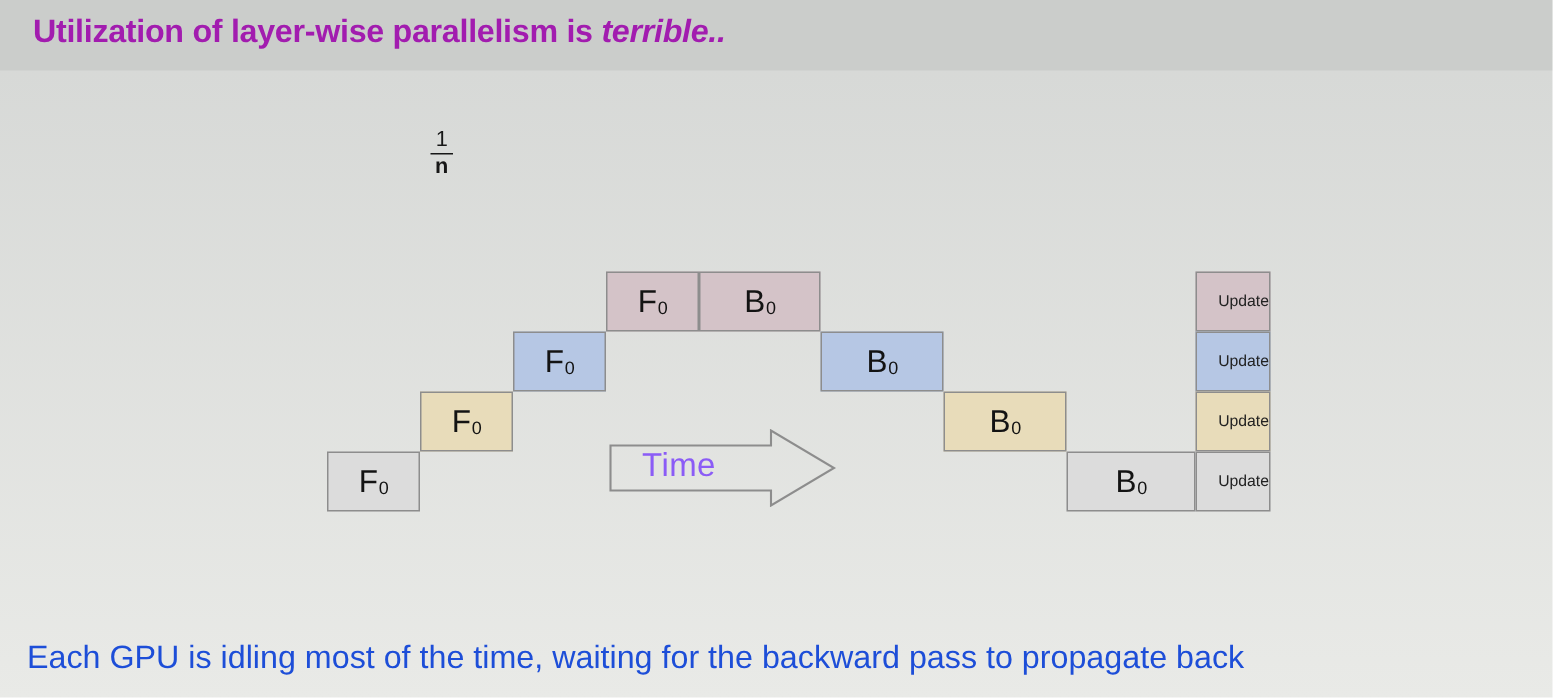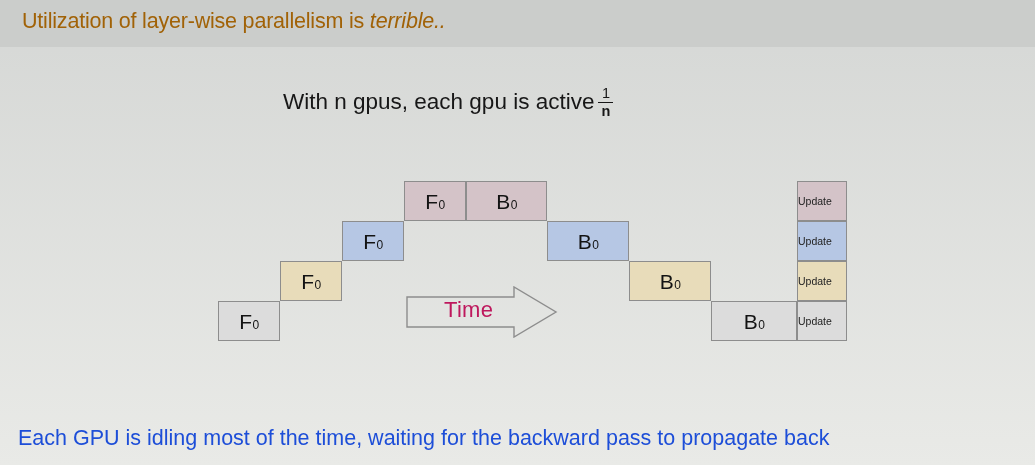--- a/index.html
+++ b/index.html
@@ -22,24 +22,24 @@
     left: 0; top: 0;
     width: 1035px;
     height: 47px;
     background: linear-gradient(to bottom, #cfd1cf 0%, #cbcdcb 55%, #d2d4d1 100%);
   }
   .slide-title {
     position: absolute;
     left: 22px;
     top: 9px;
     font-size: 21.5px;
-    font-weight: normal;
+    font-weight: bold;
     letter-spacing: -0.2px;
     white-space: nowrap;
-    color: #a16207;
+    color: #a21caf;
   }
   .slide-title .emph {
     font-style: italic;
   }
 
   
   .subtitle {
     position: absolute;
     left: 283px;
     top: 85px;
@@ -94,61 +94,60 @@
     position: relative;
     top: 4px;
     left: 0.5px;
   }
   .update-cell {
     position: absolute;
     box-sizing: border-box;
     border: 1px solid #8d8d8d;
     display: flex;
     align-items: center;
-    justify-content: flex-start;
+    justify-content: flex-end;
     font-size: 10.5px;
     color: #222;
   }
 
   
   .time-arrow {
     position: absolute;
     left: 406px;
     top: 286px;
     width: 152px;
     height: 52px;
   }
   .time-arrow svg { display: block; }
   .time-label {
     position: absolute;
-    left: 444px;
+    left: 428px;
     top: 297px;
     font-size: 22px;
-    color: #be185d;
+    color: #8b5cf6;
     letter-spacing: 0.3px;
   }
 
   
   .caption {
     position: absolute;
     left: 18px;
     top: 426px;
     font-size: 21.5px;
     white-space: nowrap;
     color: #1d4ed8;
   }
 </style>
 </head>
 <body style="background: linear-gradient(rgb(213, 215, 213) 0%, rgb(233, 234, 231) 100%);">
 
 <div class="header-band" style="background: rgb(203, 205, 203);"></div>
 <div class="slide-title"><span>Utilization of layer-wise parallelism is </span><span class="emph">terrible..</span></div>
 
 <div class="subtitle">
-  <span class="seg">With n gpus, each gpu is active</span>
   <span class="frac">
     <span class="num">1</span>
     <span class="bar"></span>
     <span class="den">n</span>
   </span>
 </div>
 
 <div class="diagram">
 
   <div class="pblock" style="left: 404px; top: 181px; width: 62px; height: 40px; background: rgb(212, 195, 200); border-color: rgb(141, 141, 141);">

